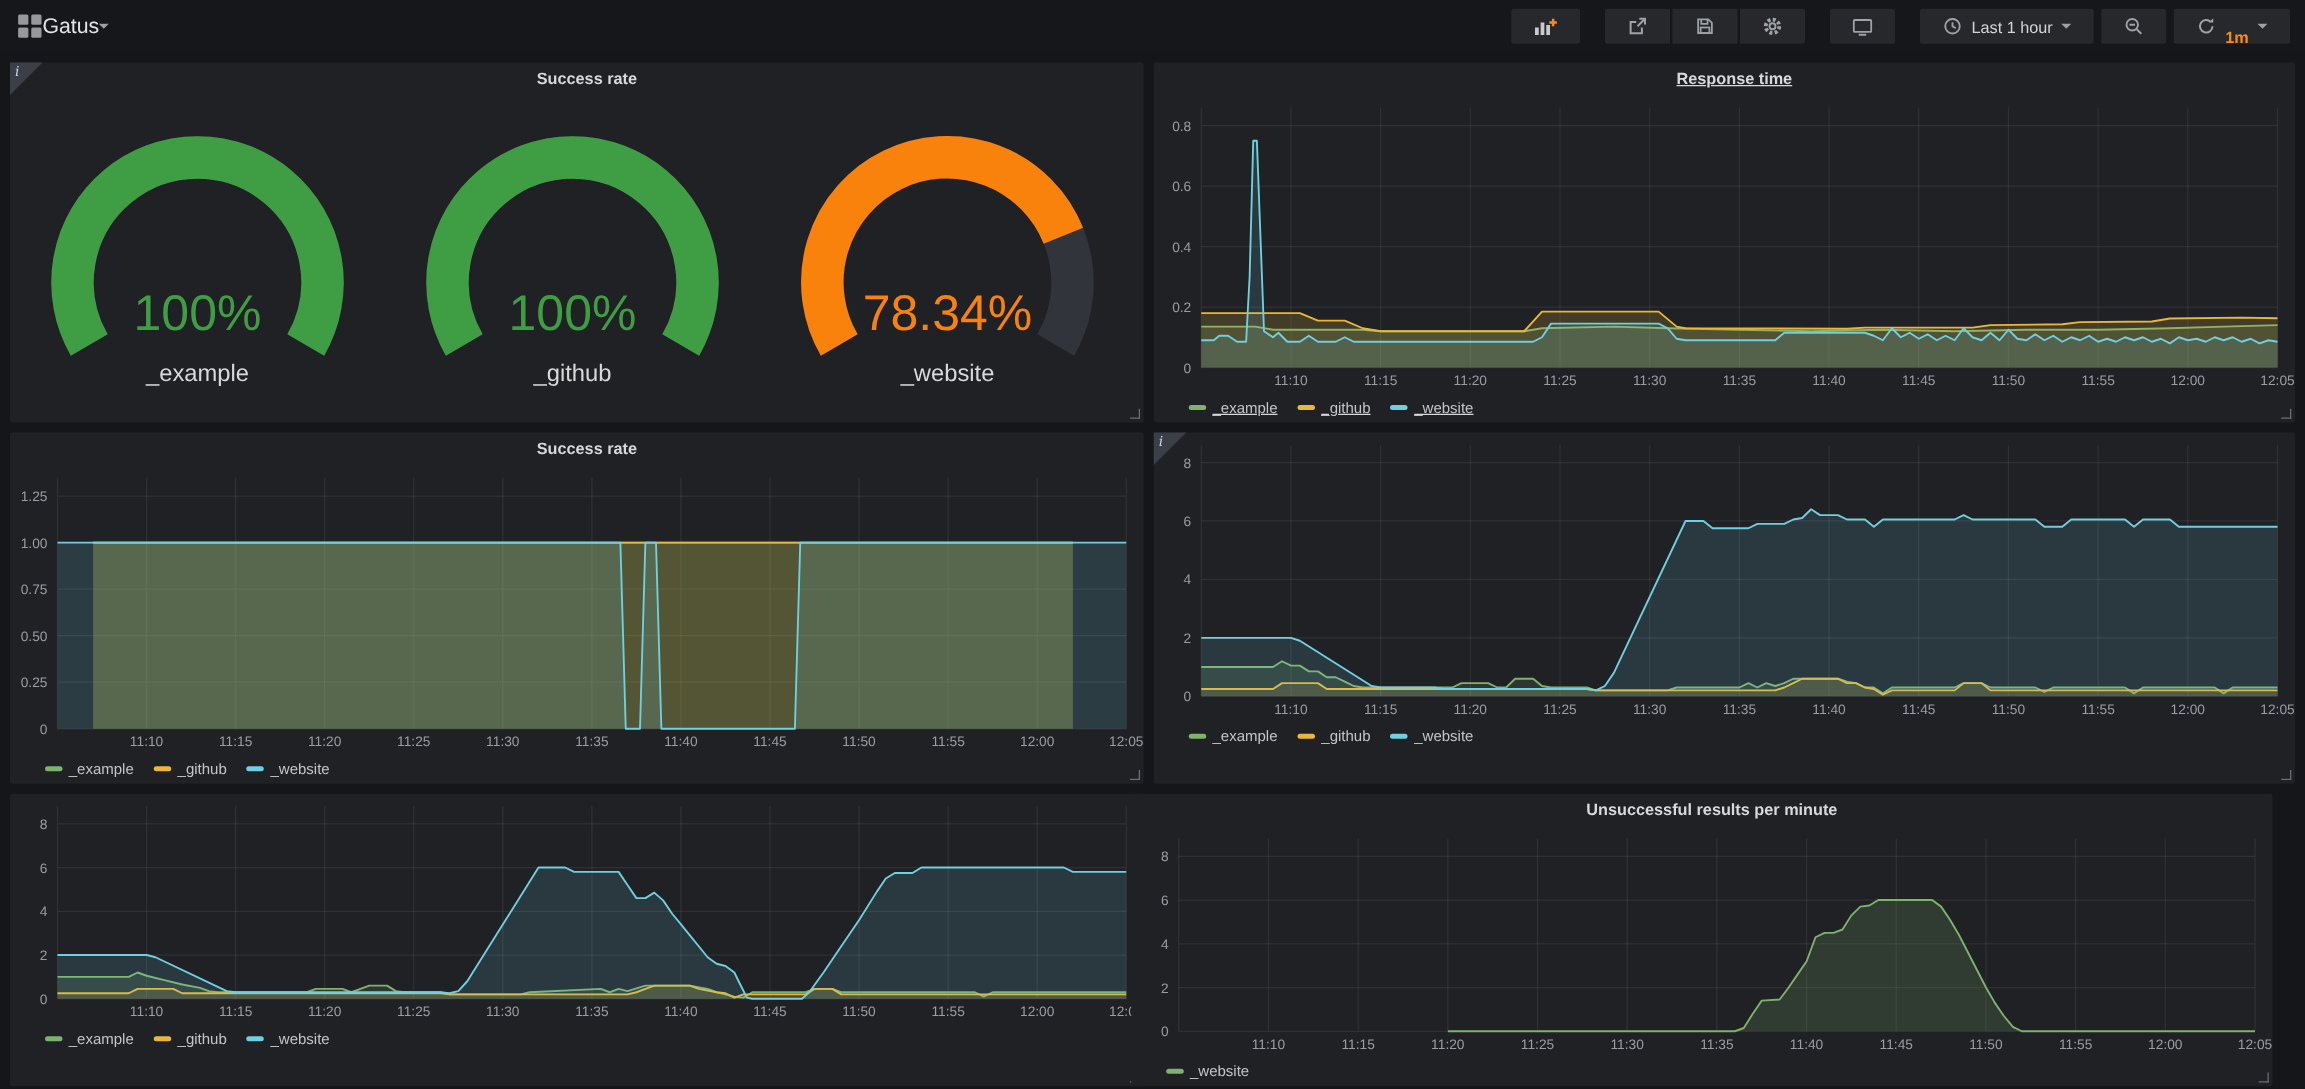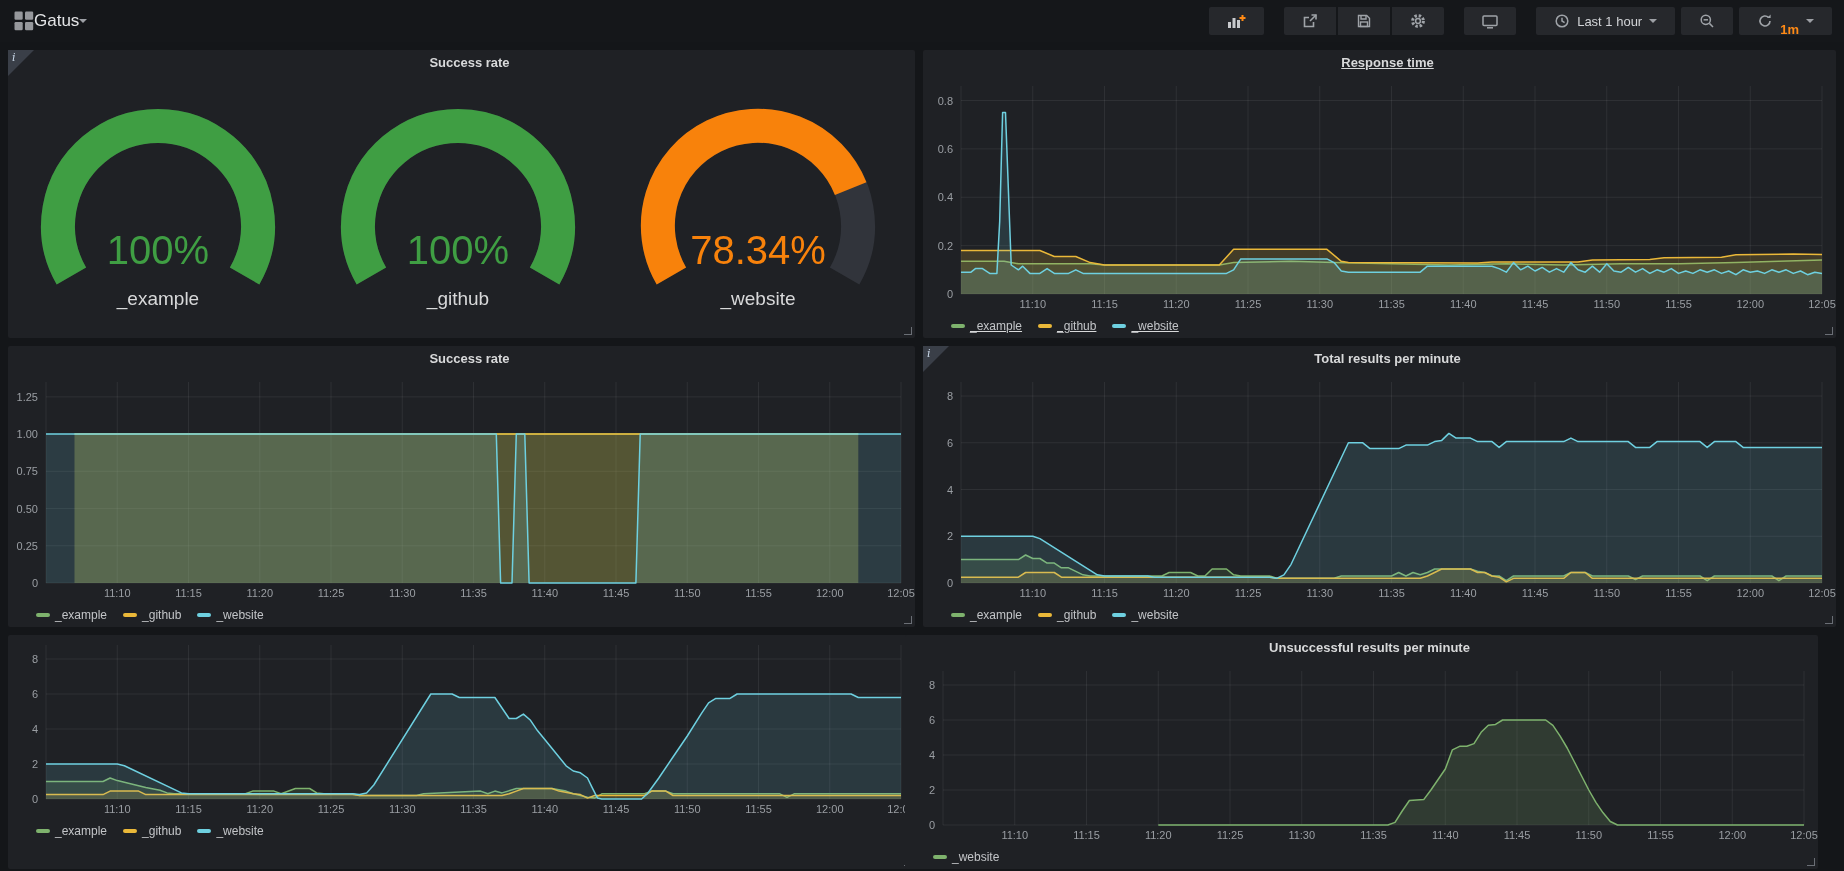--- a/index.html
+++ b/index.html
@@ -311,21 +311,20 @@
           <span class="legend-label">_website</span>
         </span>
       </div>
     <div class="resize-corner"></div>
   </section>
 
   <section class="panel row2" id="p-total">
     <div class="info-corner">
         <span>i</span>
       </div>
-    <h2 class="panel-title">Total results per minute</h2>
     <svg class="chart" viewBox="0 0 913 231">
         <line x1="38" y1="10" x2="38" y2="211" stroke="rgba(255,255,255,0.07)"></line>
         <line x1="109.75" y1="10" x2="109.75" y2="211" stroke="rgba(255,255,255,0.07)"></line>
         <text x="109.75" y="225" text-anchor="middle" font-size="11" fill="#9A9EA3">11:10</text>
         <line x1="181.5" y1="10" x2="181.5" y2="211" stroke="rgba(255,255,255,0.07)"></line>
         <text x="181.5" y="225" text-anchor="middle" font-size="11" fill="#9A9EA3">11:15</text>
         <line x1="253.25" y1="10" x2="253.25" y2="211" stroke="rgba(255,255,255,0.07)"></line>
         <text x="253.25" y="225" text-anchor="middle" font-size="11" fill="#9A9EA3">11:20</text>
         <line x1="325" y1="10" x2="325" y2="211" stroke="rgba(255,255,255,0.07)"></line>
         <text x="325" y="225" text-anchor="middle" font-size="11" fill="#9A9EA3">11:25</text>

